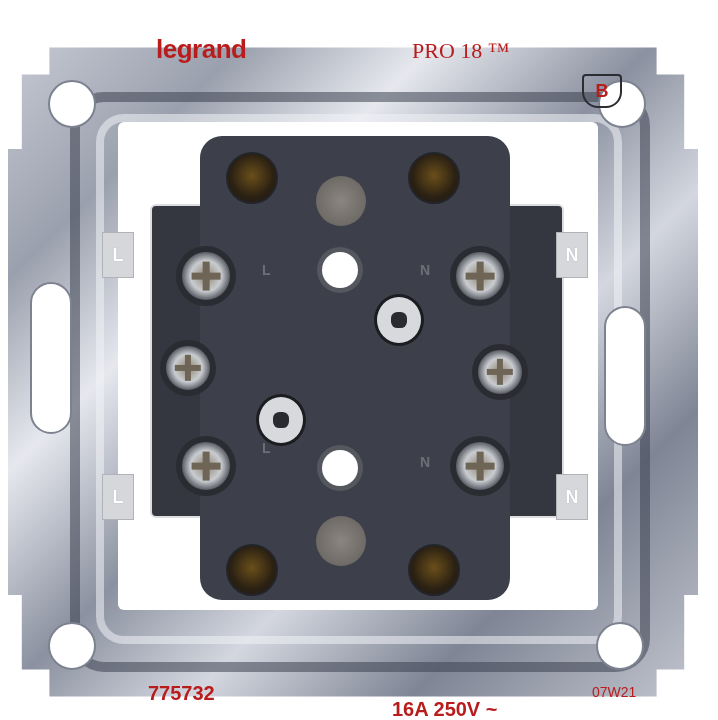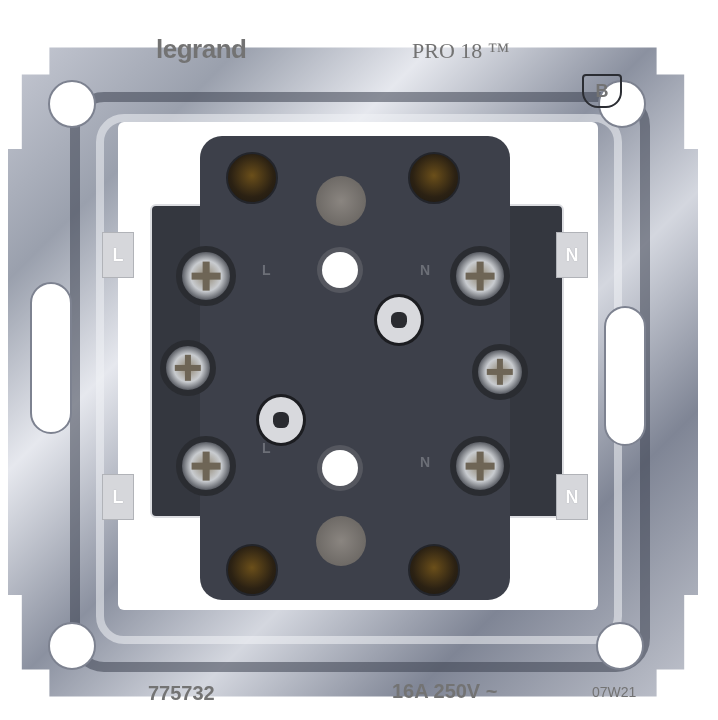--- a/index.html
+++ b/index.html
@@ -20,26 +20,26 @@
   .side{background:#34373f;border:2px solid #dcdde1;}
   .brass{background:radial-gradient(circle at 50% 45%,#6b4f1a 0%,#2b2113 60%,#1b1812 100%);border-radius:50%;border:2px solid #23252b;}
   .earth{background:radial-gradient(circle,#8a8580 0%,#6e6a66 70%,#55524f 100%);border-radius:50%;}
   .pin{background:#ffffff;border-radius:50%;box-shadow:0 0 0 5px #55575f;}
   .screw{border-radius:50%;background:radial-gradient(circle,#8e8470 0%,#c9ccd0 45%,#5c5f66 70%,#2a2c31 100%);border:6px solid #2a2c31;box-sizing:border-box;}
   .screw::after{content:"";position:absolute;left:50%;top:50%;width:60%;height:14%;background:#6e6556;transform:translate(-50%,-50%);}
   .screw::before{content:"";position:absolute;left:50%;top:50%;width:14%;height:60%;background:#6e6556;transform:translate(-50%,-50%);}
   .ring{border-radius:50%;background:#d8d9dd;border:3px solid #1c1d21;box-sizing:border-box;}
   .ring span{position:absolute;left:50%;top:50%;width:16px;height:16px;background:#2a2b30;border-radius:40%;transform:translate(-50%,-50%);}
   .clip{background:#d6d7db;border:1px solid #b1b3b8;color:#ffffff;font-weight:bold;font-size:18px;display:flex;align-items:center;justify-content:center;text-shadow:0 0 1px #8f9197;}
-  .txt{color:#737373;font-weight:bold;}
+  .txt{color:#b91c1c;font-weight:bold;}
   .brand{left:156px;top:34px;font-size:26px;letter-spacing:-0.5px;}
   .series{left:412px;top:38px;font-size:22px;font-family:"Liberation Serif",serif;font-weight:normal;}
   .badge{left:582px;top:74px;width:36px;height:30px;border:2px solid #2b2d33;border-radius:4px 4px 16px 16px;font-size:18px;display:flex;align-items:center;justify-content:center;}
   .code{left:128px;top:682px;font-size:20px;margin-left:20px;}
-  .rating{left:392px;top:680px;font-size:20px;}
+  .rating{left:392px;top:698px;font-size:20px;}
   .date{left:592px;top:684px;font-size:14px;font-weight:normal;}
   .mark{color:#6c6f77;font-size:14px;font-weight:bold;}
 </style>
 </head>
 <body>
 
 <div class="abs frame"></div>
 <div class="abs ridge" style="left:70px;top:92px;width:560px;height:560px;"></div>
 <div class="abs ridge2" style="left:96px;top:114px;width:510px;height:514px;"></div>
 <div class="abs window"></div>

